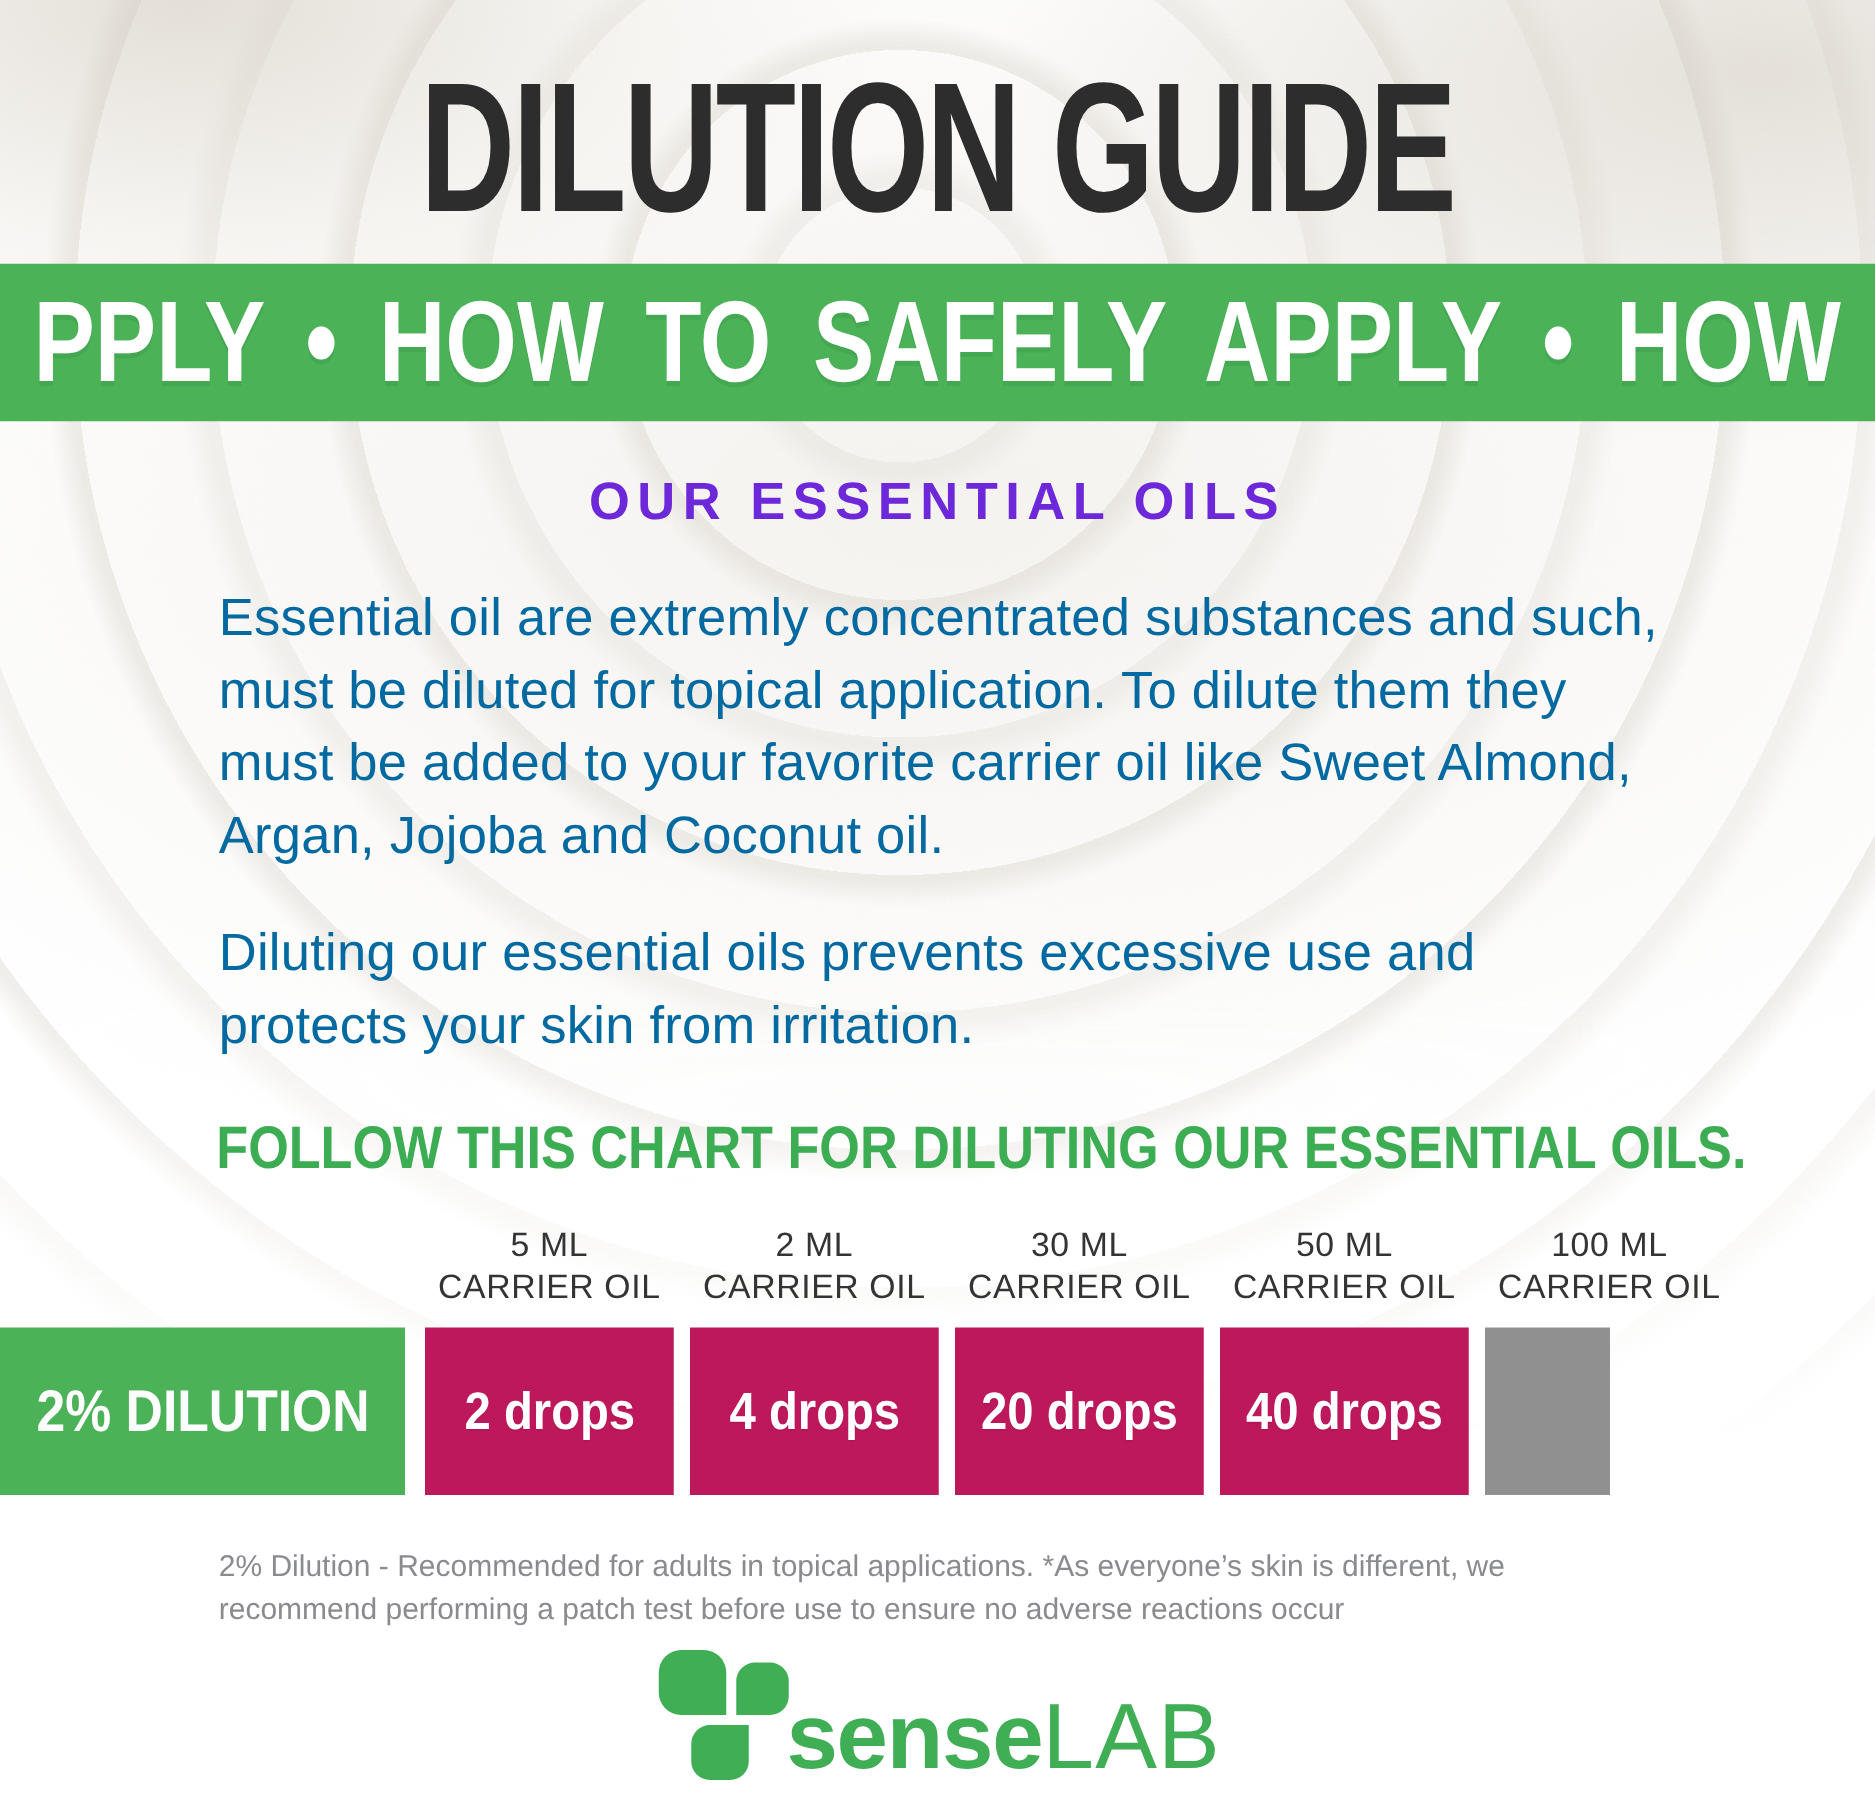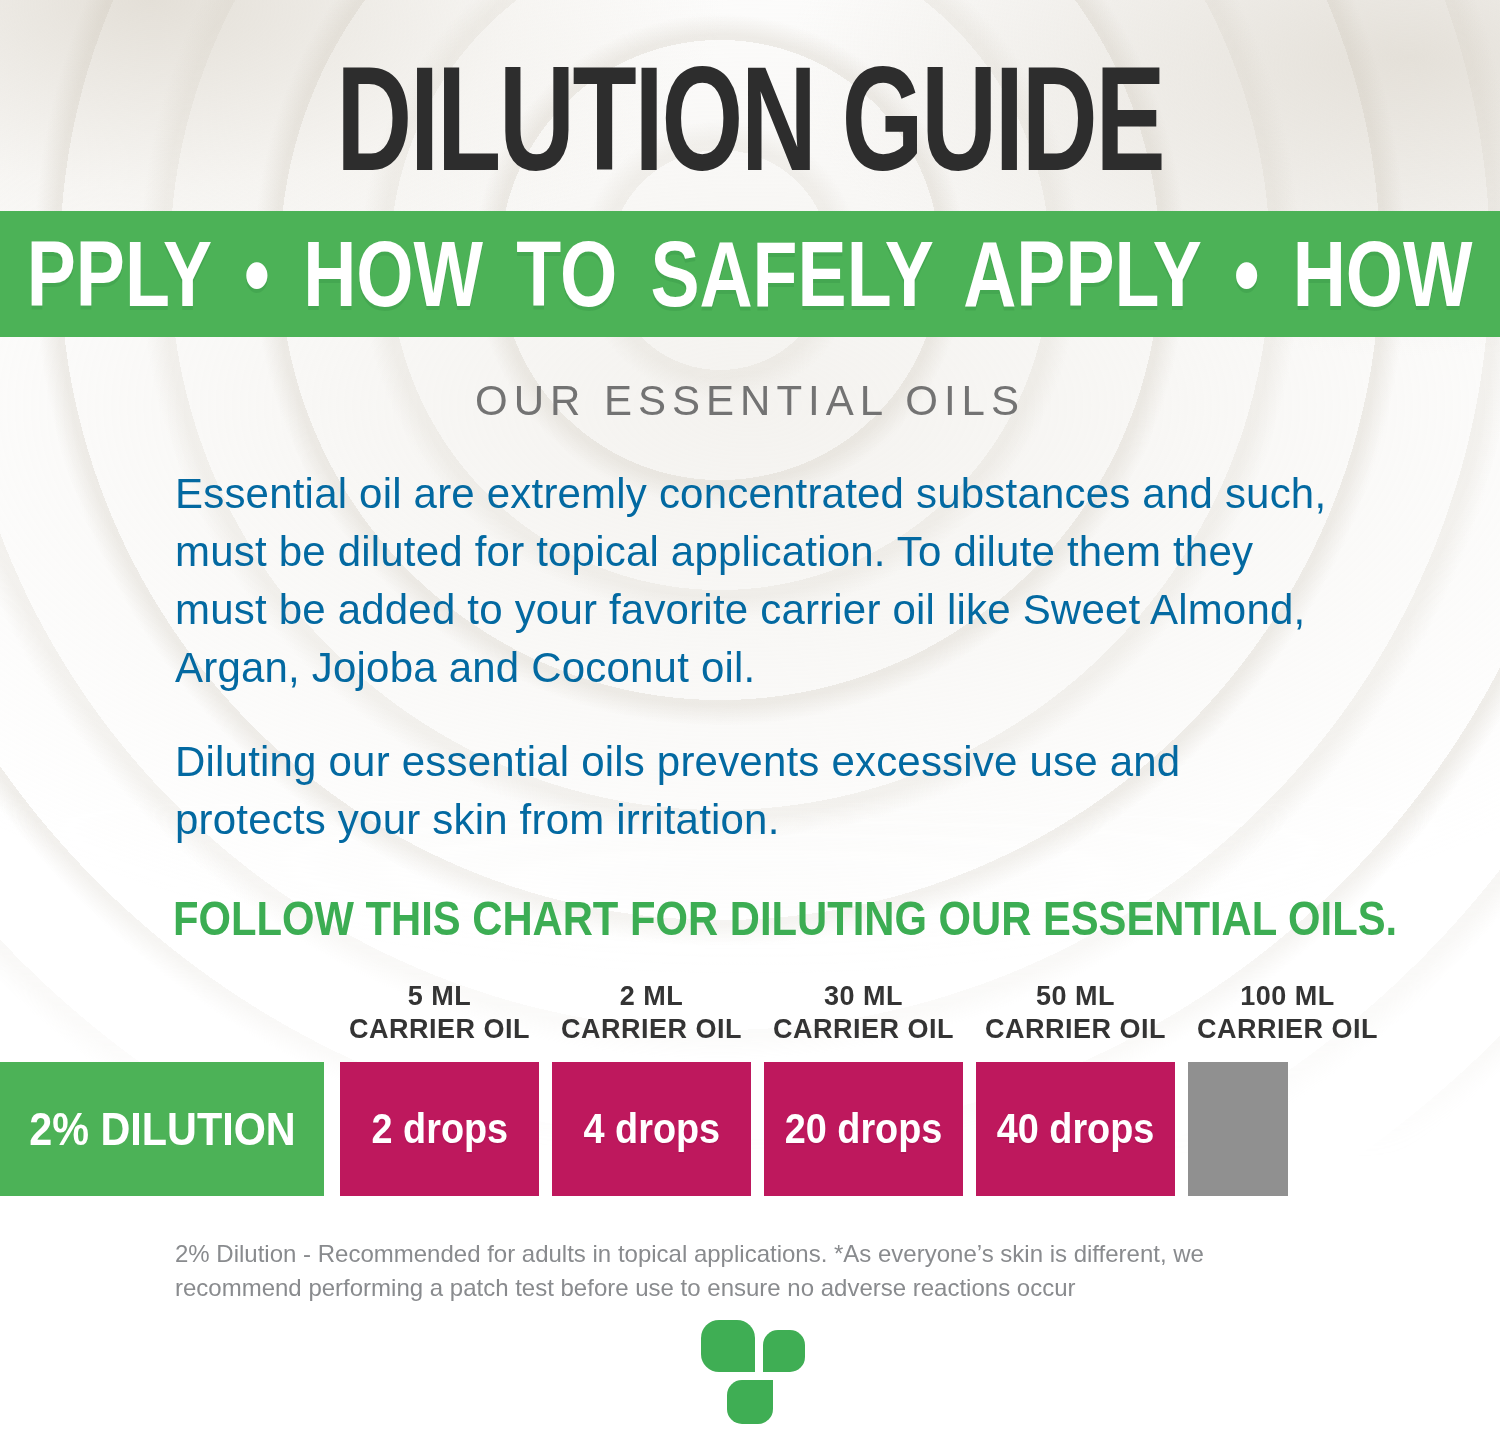--- a/index.html
+++ b/index.html
@@ -59,21 +59,21 @@
     letter-spacing:0px; word-spacing:16px;
     transform:scaleX(0.80); transform-origin:center;
     text-shadow:0 4px 0 rgba(0,80,30,0.10);
     white-space:nowrap;
   }
 
   
   #section-heading {
     margin-top:40px;
     text-align:center;
-    font-size:42px; font-weight:normal; color:#737373;
+    font-size:42px; font-weight:bold; color:#6d28d9;
     letter-spacing:6px;
   }
   .para {
     width:1160px; margin-left:175px;
     font-size:42px; line-height:1.38; color:#0369a1;
     letter-spacing:0.2px;
   }
   #intro-paragraph-1 { margin-top:40px; }
   #intro-paragraph-2 { margin-top:36px; }
 
@@ -86,21 +86,21 @@
   }
 
   
   #table-headers {
     margin-top:34px; margin-left:340px;
     display:flex;
   }
   .col-header {
     width:199px; margin-right:13px;
     text-align:center;
-    font-size:27px; font-weight:bold; color:#343434;
+    font-size:27px; font-weight:normal; color:#343434;
     line-height:1.22; letter-spacing:0.5px;
   }
   #table-row {
     margin-top:16px;
     height:160px;
     display:flex;
   }
   #row-label {
     width:324px; height:134px;
     background:#4cb257;
@@ -211,14 +211,15 @@
   </div>
 
   <p id="footnote" class="layer">2% Dilution - Recommended for adults in topical applications. *As everyone’s skin is different, we recommend performing a patch test before use to ensure no adverse reactions occur</p>
 
   <div id="brand-logo" class="layer">
     <div id="leaf-clover-icon">
       <div class="petal petal-tl"></div>
       <div class="petal petal-tr"></div>
       <div class="petal petal-b"></div>
     </div>
+    <div id="brand-wordmark"><span id="brand-bold">sense</span><span id="brand-light">LAB</span></div>
   </div>
 </div>
 
 </body></html>

